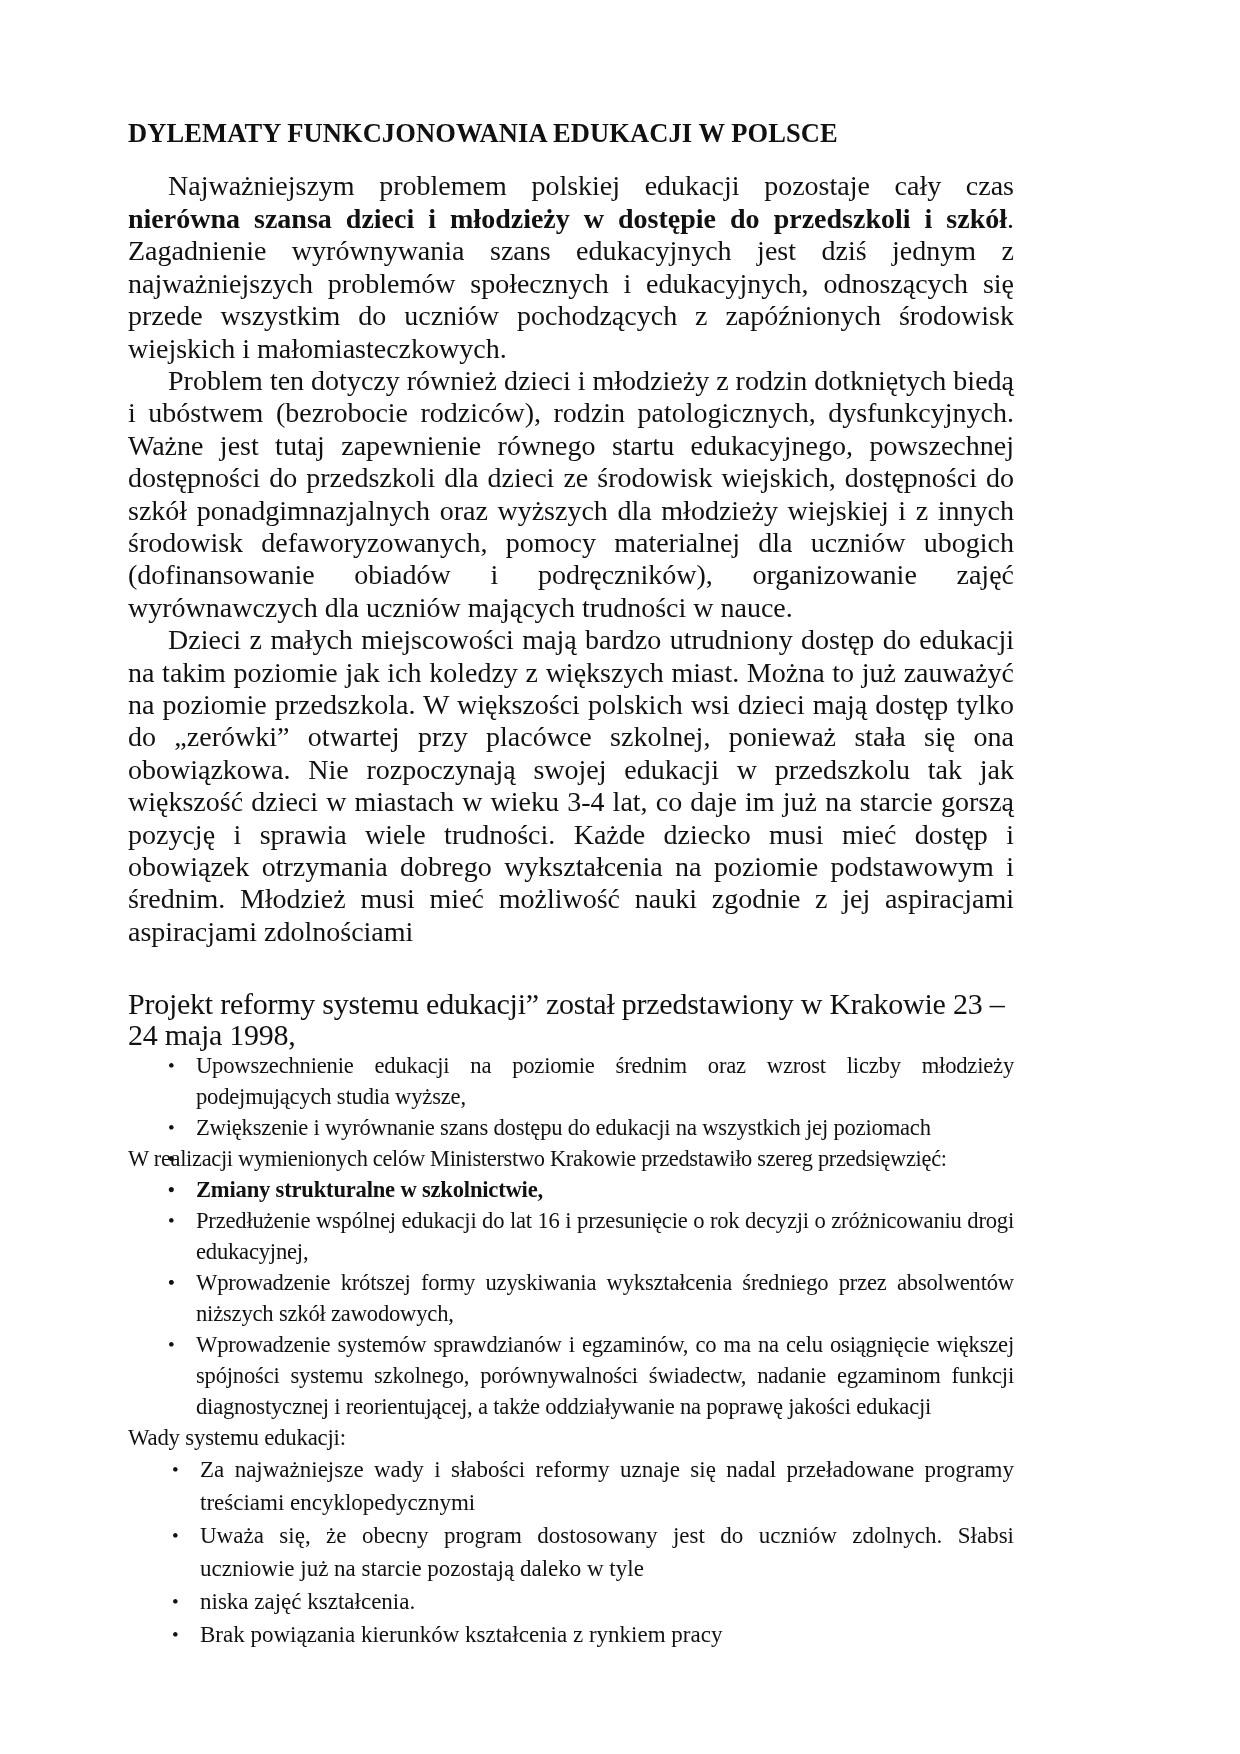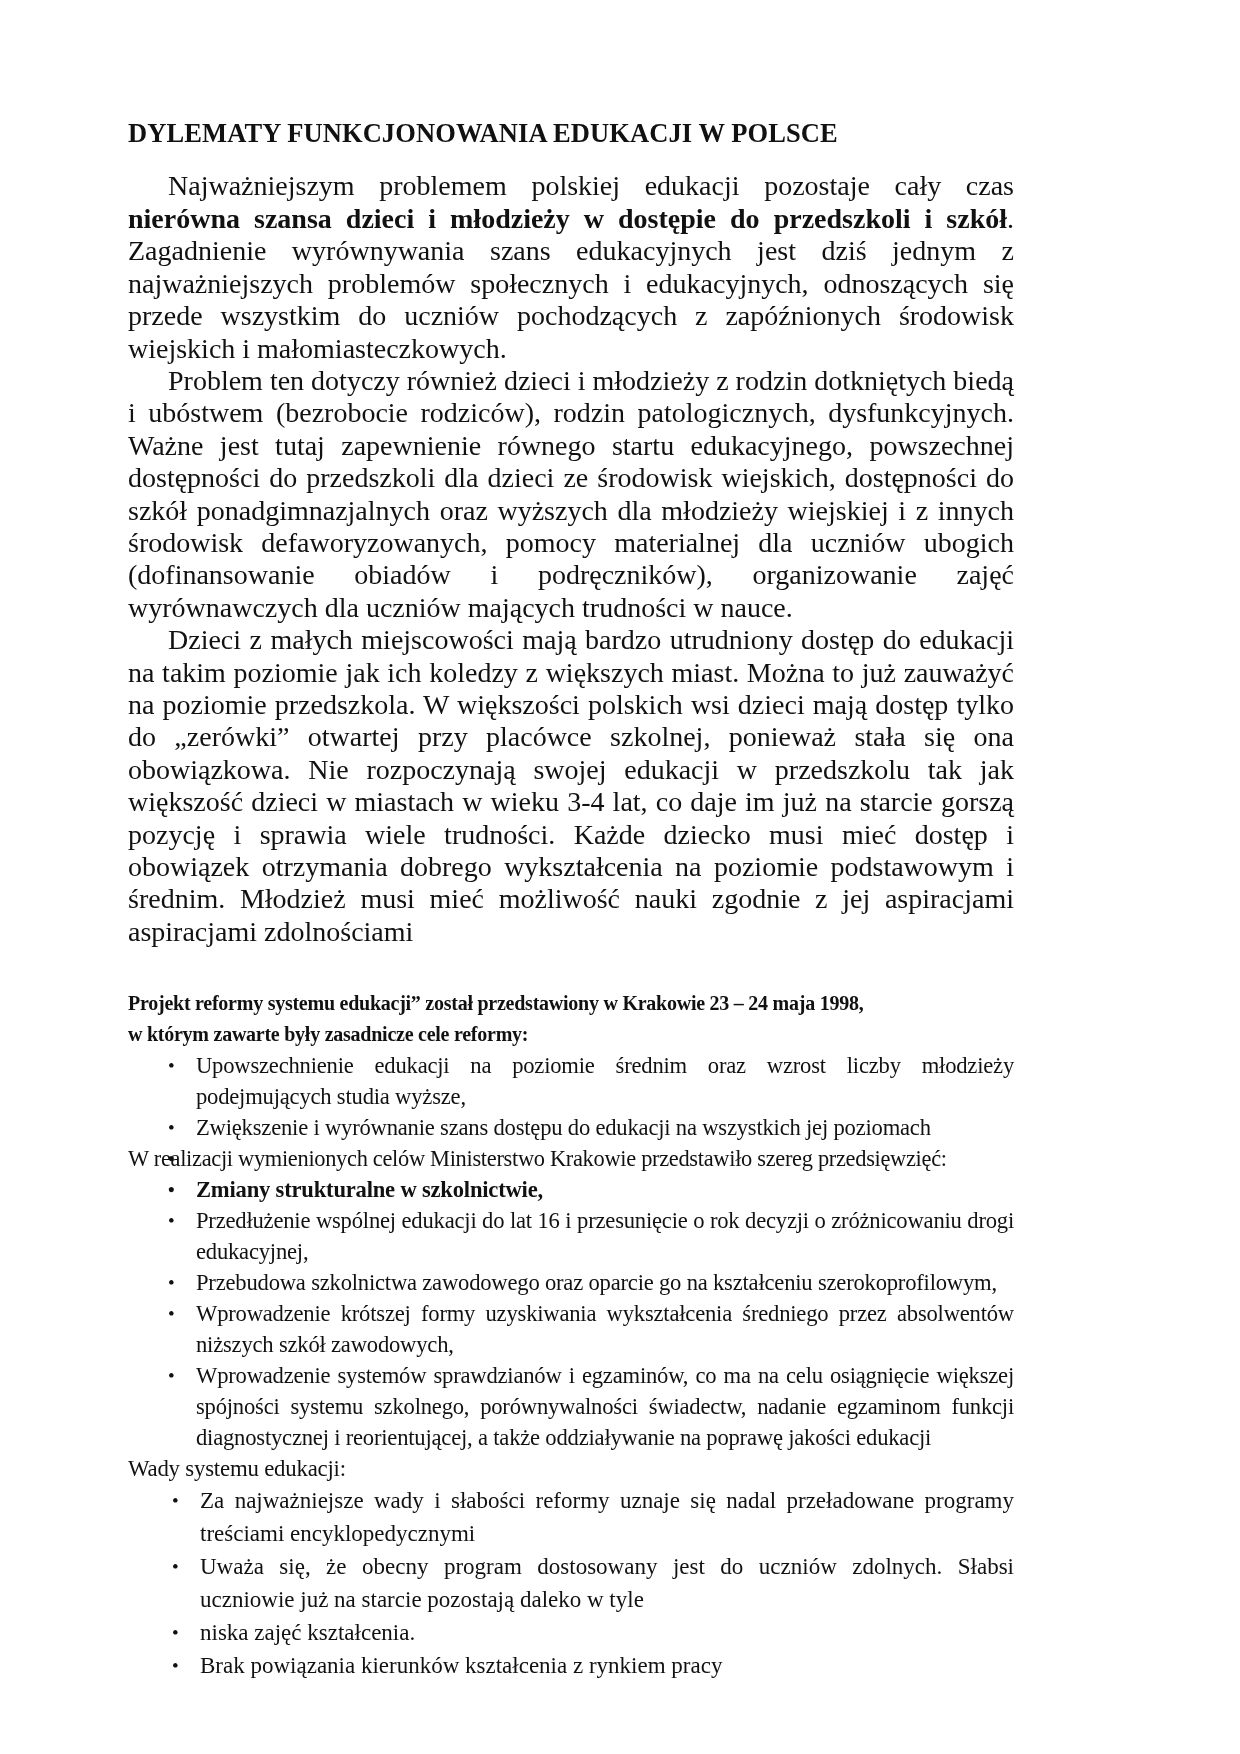--- a/index.html
+++ b/index.html
@@ -59,25 +59,25 @@
     font-stretch: condensed;
     transform-origin: left top;
   }
 
   .block-reform {
     margin-top: 40px;
   }
 
   p.para-narrow-flat {
     margin: 0;
-    font-size: 20px;
+    font-size: 30px;
     line-height: 31px;
     text-align: left;
     text-indent: 0;
-    font-weight: bold;
+    font-weight: normal;
     letter-spacing: -0.25px;
   }
 
   p.lead-in {
     margin: 0;
     font-size: 22.4px;
     line-height: 31px;
     text-align: left;
     text-indent: 0;
     letter-spacing: -0.3px;
@@ -137,21 +137,20 @@
       <span>Najważniejszym problemem polskiej edukacji pozostaje cały czas </span><b>nierówna szansa dzieci i młodzieży w dostępie do przedszkoli i szkół</b><span>. Zagadnienie wyrównywania szans edukacyjnych jest dziś jednym z najważniejszych problemów społecznych i edukacyjnych, odnoszących się przede wszystkim do uczniów pochodzących z zapóźnionych środowisk wiejskich i małomiasteczkowych.</span>
     </p>
 
     <p class="para">Problem ten dotyczy również dzieci i młodzieży z rodzin dotkniętych biedą i ubóstwem (bezrobocie rodziców), rodzin patologicznych, dysfunkcyjnych. Ważne jest tutaj zapewnienie równego startu edukacyjnego, powszechnej dostępności do przedszkoli dla dzieci ze środowisk wiejskich, dostępności do szkół ponadgimnazjalnych oraz wyższych dla młodzieży wiejskiej i z innych środowisk defaworyzowanych, pomocy materialnej dla uczniów ubogich (dofinansowanie obiadów i podręczników), organizowanie zajęć wyrównawczych dla uczniów mających trudności w nauce.</p>
 
     <p class="para">Dzieci z małych miejscowości mają bardzo utrudniony dostęp do edukacji na takim poziomie jak ich koledzy z większych miast. Można to już zauważyć na poziomie przedszkola. W większości polskich wsi dzieci mają dostęp tylko do „zerówki” otwartej przy placówce szkolnej, ponieważ stała się ona obowiązkowa. Nie rozpoczynają swojej edukacji w przedszkolu tak jak większość dzieci w miastach w wieku 3-4 lat, co daje im już na starcie gorszą pozycję i sprawia wiele trudności. Każde dziecko musi mieć dostęp i obowiązek otrzymania dobrego wykształcenia na poziomie podstawowym i średnim. Młodzież musi mieć możliwość nauki zgodnie z jej aspiracjami aspiracjami zdolnościami</p>
 
     <div class="block-reform condensed">
 
       <p class="para-narrow-flat">Projekt reformy systemu edukacji” został przedstawiony w Krakowie 23 – 24 maja 1998,</p>
-      <p class="para-narrow-flat">w którym zawarte były zasadnicze cele reformy:</p>
 
       <ul class="bullets">
         <li>
           <span class="bullet-mark">•</span>
           <span>Upowszechnienie edukacji na poziomie średnim oraz wzrost liczby młodzieży podejmujących studia wyższe,</span>
         </li>
         <li>
           <span class="bullet-mark">•</span>
           <span>Zwiększenie i wyrównanie szans dostępu do edukacji na wszystkich jej poziomach</span>
         </li>
@@ -166,21 +165,20 @@
         <li class="bold">
           <span class="bullet-mark">•</span>
           <span>Zmiany strukturalne w szkolnictwie,</span>
         </li>
         <li>
           <span class="bullet-mark">•</span>
           <span>Przedłużenie wspólnej edukacji do lat 16 i przesunięcie o rok decyzji o zróżnicowaniu drogi edukacyjnej,</span>
         </li>
         <li>
           <span class="bullet-mark">•</span>
-          <span>Przebudowa szkolnictwa zawodowego oraz oparcie go na kształceniu szerokoprofilowym,</span>
         </li>
         <li>
           <span class="bullet-mark">•</span>
           <span>Wprowadzenie krótszej formy uzyskiwania wykształcenia średniego przez absolwentów niższych szkół zawodowych,</span>
         </li>
         <li>
           <span class="bullet-mark">•</span>
           <span>Wprowadzenie systemów sprawdzianów i egzaminów, co ma na celu osiągnięcie większej spójności systemu szkolnego, porównywalności świadectw, nadanie egzaminom funkcji diagnostycznej i reorientującej, a także oddziaływanie na poprawę jakości edukacji</span>
         </li>
       </ul>

